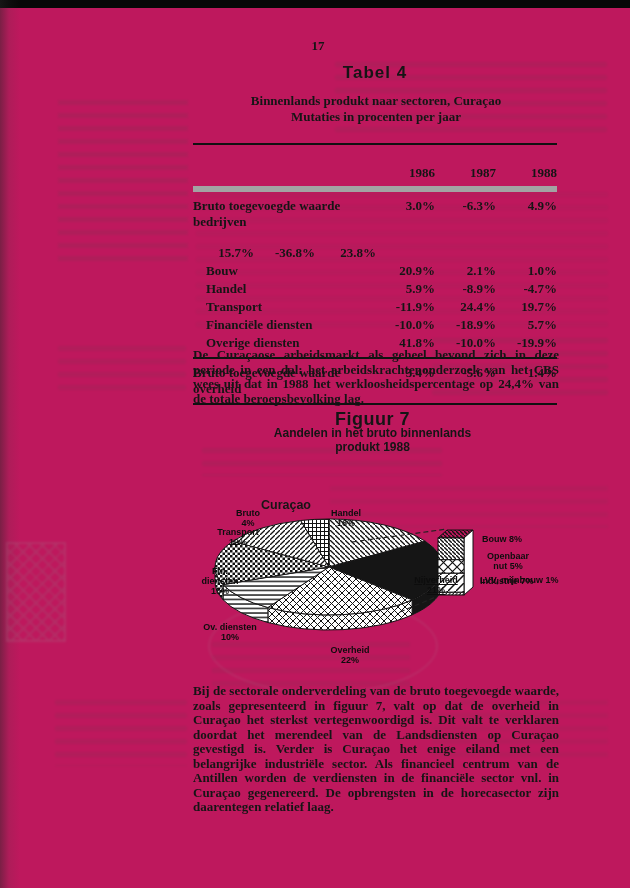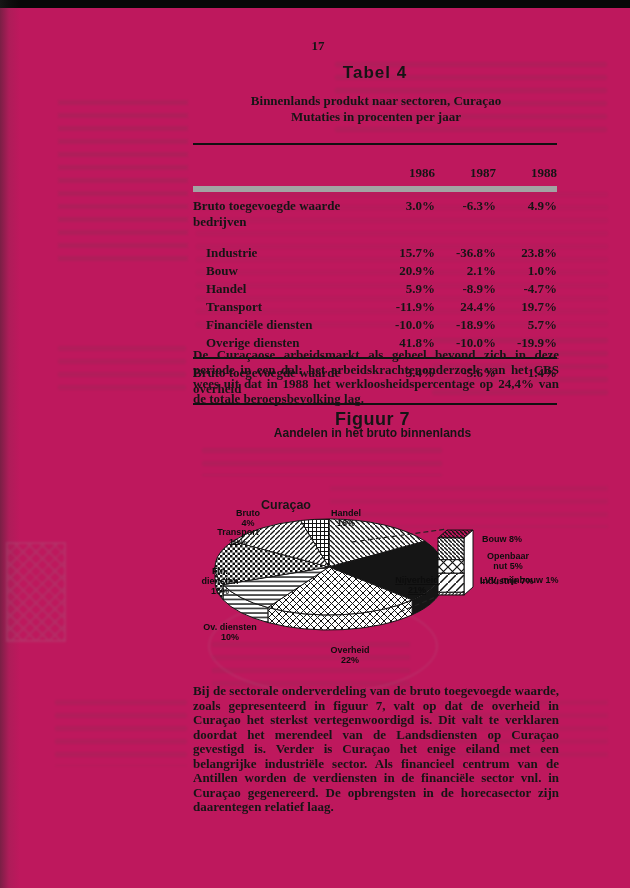--- a/index.html
+++ b/index.html
@@ -61,21 +61,21 @@
   .curacao{position:absolute;left:250px;top:498px;width:72px;text-align:center;
     font:bold 12.5px "Liberation Sans",sans-serif;}
   #pie-svg{position:absolute;left:160px;top:495px;}
   .lbl{position:absolute;font:bold 9px/10px "Liberation Sans",sans-serif;text-align:center;color:#0d0d0d;}
   .lbl-horeca{left:226px;top:508px;width:44px;}
   .lbl-handel{left:322px;top:508px;width:48px;}
   .lbl-transport{left:206px;top:527px;width:64px;}
   .lbl-fin{left:198px;top:566px;width:44px;}
   .lbl-ovd{left:192px;top:622px;width:76px;}
   .lbl-overheid{left:322px;top:645px;width:56px;}
-  .lbl-nijverheid{left:385px;top:575px;width:64px;text-decoration:underline;}
+  .lbl-nijverheid{left:404px;top:575px;width:64px;text-decoration:underline;}
   .leg{position:absolute;font:bold 9px/10px "Liberation Sans",sans-serif;color:#0d0d0d;text-align:left;}
   .leg-bouw{left:482px;top:534px;}
   .leg-nut{left:482px;top:551px;width:52px;text-align:center;}
   .leg-industrie{left:480px;top:576px;}
   .leg-lvv{left:480px;top:575px;}
 </style>
 </head>
 <body>
 
 <div class="page">
@@ -112,21 +112,20 @@
       <span class="tval">1988</span>
     </div>
     <div id="table-rows">
         <div class="trow pad">
           <span class="tlabel">Bruto toegevoegde waarde bedrijven</span>
           <span class="tval">3.0%</span>
           <span class="tval">-6.3%</span>
           <span class="tval">4.9%</span>
         </div>
         <div class="trow indent spacer">
-          <span class="tlabel">Industrie</span>
           <span class="tval">15.7%</span>
           <span class="tval">-36.8%</span>
           <span class="tval">23.8%</span>
         </div>
         <div class="trow indent">
           <span class="tlabel">Bouw</span>
           <span class="tval">20.9%</span>
           <span class="tval">2.1%</span>
           <span class="tval">1.0%</span>
         </div>
@@ -162,20 +161,21 @@
         </div>
       </div>
     <div class="tbottom"></div>
   </div>
 
   <p class="para p1">De Curaçaose arbeidsmarkt als geheel bevond zich in deze periode in een dal: het arbeidskrachtenonderzoek van het CBS wees uit dat in 1988 het werkloosheidspercentage op 24,4% van de totale beroepsbevolking lag.</p>
 
   <div class="fig-head">
     <div class="l1">Figuur 7</div>
     <div>Aandelen in het bruto binnenlands</div>
+    <div>produkt 1988</div>
   </div>
 
   <div class="curacao">Curaçao</div>
 
   <svg id="pie-svg" width="470" height="200">
     <defs>
       <pattern id="pDiagL" patternUnits="userSpaceOnUse" width="5" height="5">
         <path d="M-1,-1 L6,6" stroke="#111" stroke-width="1.3"></path>
       </pattern>
       <pattern id="pDiagR" patternUnits="userSpaceOnUse" width="5" height="5">

